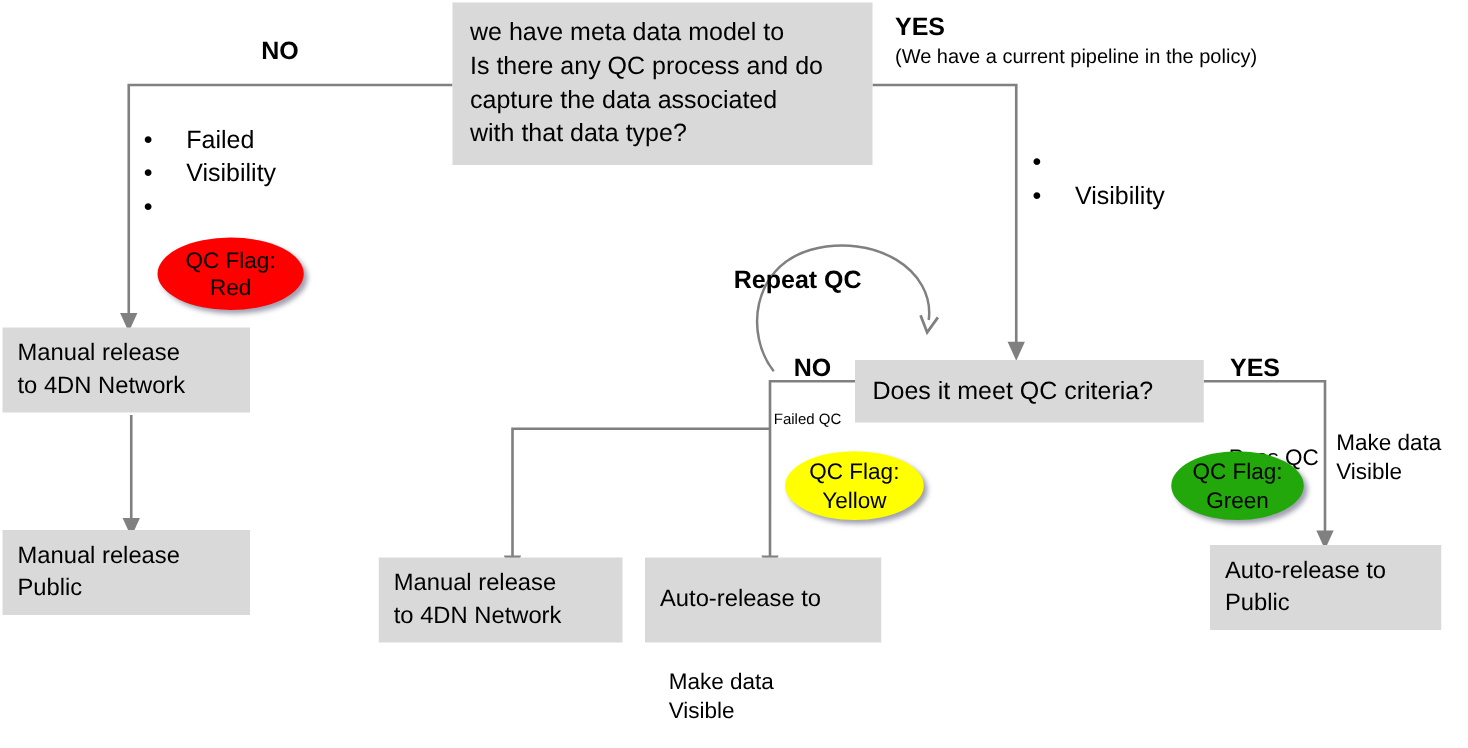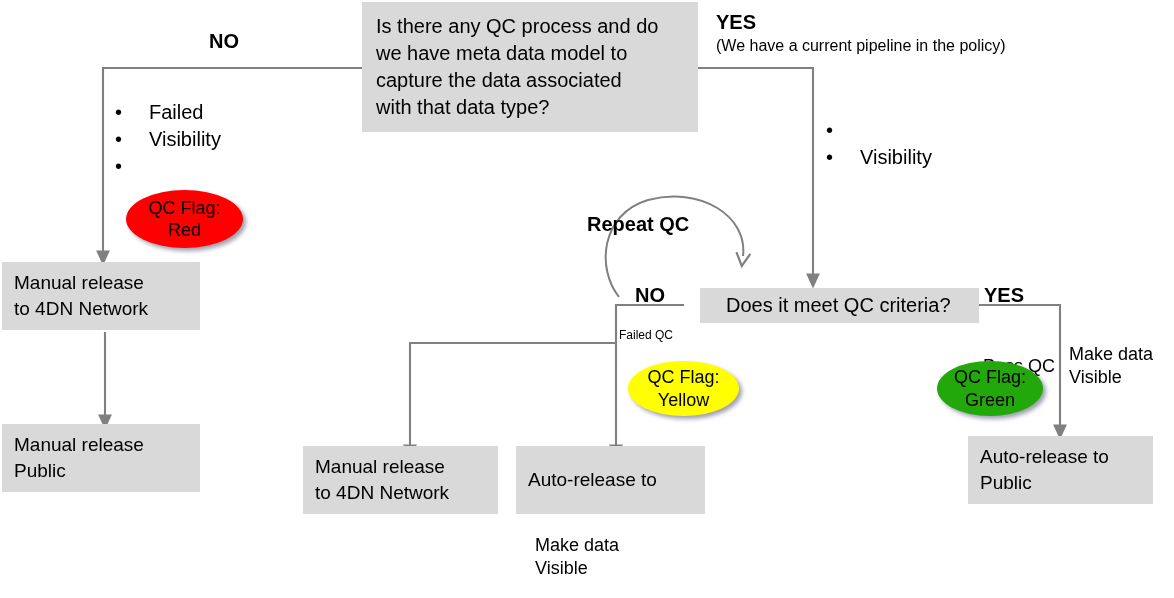--- a/index.html
+++ b/index.html
@@ -105,27 +105,27 @@
       <path d="M684,305 L616,305 L616,452" fill="none" stroke="#808080" stroke-width="2.1" marker-end="url(#ah)"></path>
       <path d="M616,343 L410,343 L410,452" fill="none" stroke="#808080" stroke-width="2.1" marker-end="url(#ah)"></path>
     </g>
 
     <g>
       <path d="M963,305 L1060,305 L1060,432" fill="none" stroke="#808080" stroke-width="2.1" marker-end="url(#ah)"></path>
     </g>
   </svg>
 
   <div class="node" style="left:362px; top:2px; width:336px; height:130px; padding:6px 14px; font-size:20px;">
+    <span class="line">we have meta data model to</span>
     <span class="line">Is there any QC process and do</span>
-    <span class="line">we have meta data model to</span>
     <span class="line">capture the data associated</span>
     <span class="line">with that data type?</span>
   </div>
 
-  <div class="node" style="left:700px; top:288px; width:279px; height:35px; padding:0 26px; font-size:20px;">
+  <div class="node" style="left:684px; top:288px; width:279px; height:50px; padding:0 14px; font-size:20px;">
     <span class="line">Does it meet QC criteria?</span>
   </div>
 
   <div class="node" style="left:2px; top:262px; width:198px; height:68px; padding:0 12px; font-size:19px;">
     <span class="line">Manual release</span>
     <span class="line">to 4DN Network</span>
   </div>
 
   <div class="node" style="left:2px; top:424px; width:198px; height:68px; padding:0 12px; font-size:19px;">
     <span class="line">Manual release</span>

